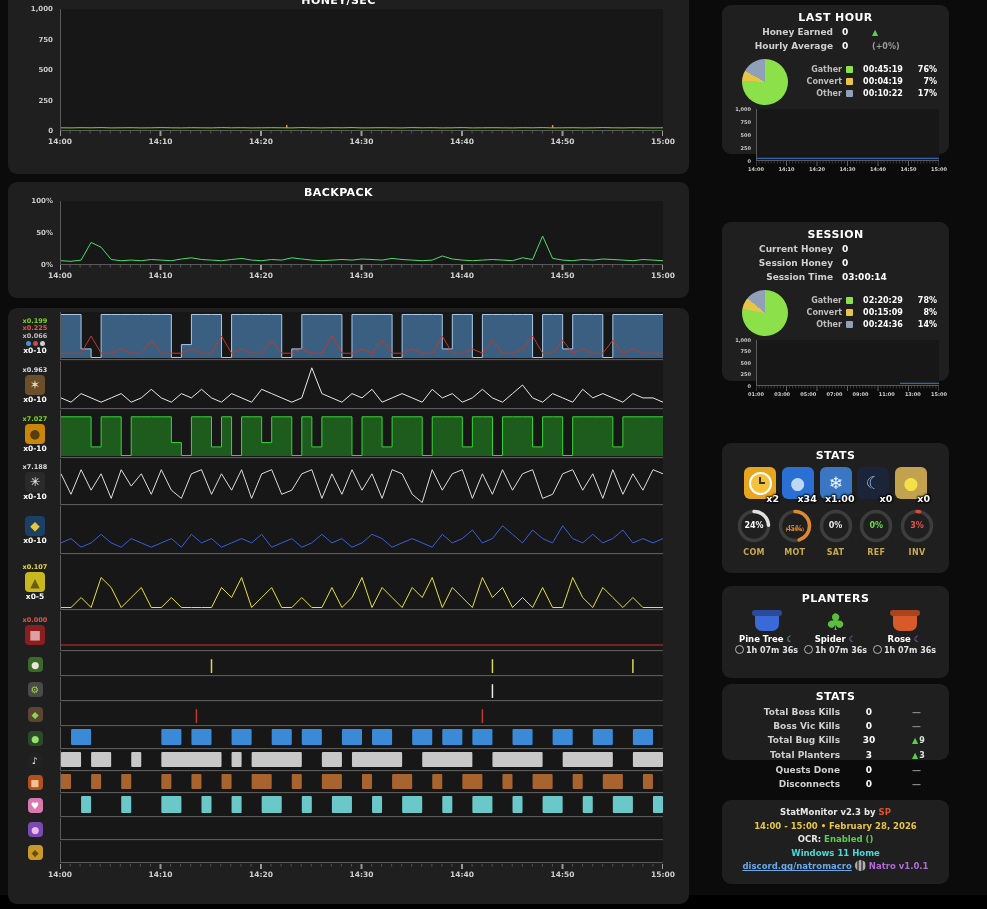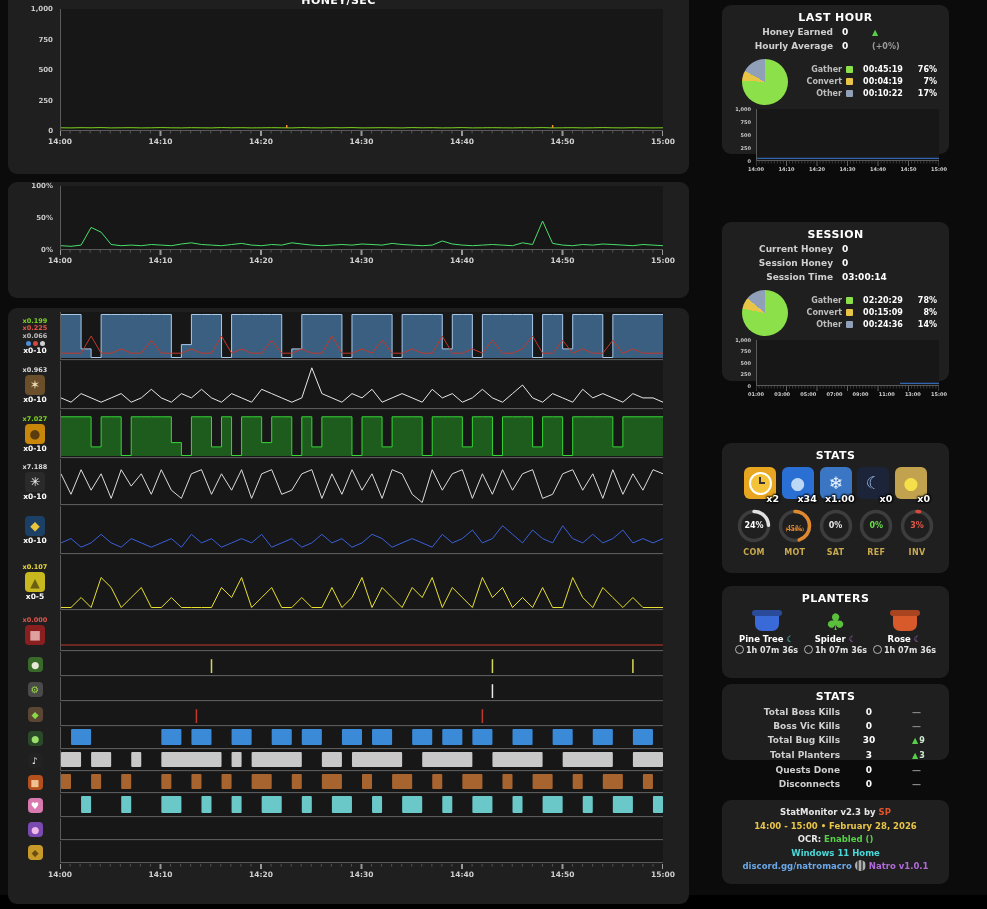--- a/index.html
+++ b/index.html
@@ -184,20 +184,21 @@
         <span style="left: 33.3333%;">14:20</span>
         <span style="left: 50%;">14:30</span>
         <span style="left: 66.6667%;">14:40</span>
         <span style="left: 83.3333%;">14:50</span>
         <span style="left: 100%;">15:00</span>
       </div>
   </div>
 </section>
 
 <section class="panel left" id="p-backpack">
+  <h2>BACKPACK</h2>
   <div class="cg" style="grid-template-rows:64px 16px">
     <div class="ycol">
         <span style="top: 0%;">100%</span>
         <span style="top: 50%;">50%</span>
         <span style="top: 100%;">0%</span>
       </div>
     <div class="plotbox">
         <svg class="plot" viewBox="0 0 602 63">
           <polyline points="0.0,59.7 10.0,60.3 20.1,59.1 30.1,41.4 40.1,46.2 50.2,58.5 60.2,59.7 70.2,59.1 80.3,59.7 90.3,58.5 100.3,59.1 110.4,59.7 120.4,58.0 130.4,56.8 140.5,58.5 150.5,59.1 160.5,59.7 170.6,58.5 180.6,57.4 190.6,59.1 200.7,59.7 210.7,58.5 220.7,59.1 230.8,56.8 240.8,58.0 250.8,59.1 260.9,59.7 270.9,59.1 280.9,58.5 291.0,59.1 301.0,58.0 311.0,58.5 321.1,59.1 331.1,57.4 341.1,58.5 351.2,59.1 361.2,59.7 371.2,59.1 381.3,55.0 391.3,58.0 401.3,59.1 411.4,59.7 421.4,59.1 431.4,58.5 441.5,59.1 451.5,59.7 461.5,56.8 471.6,58.5 481.6,35.0 491.6,57.4 501.7,59.1 511.7,59.7 521.7,58.5 531.8,59.1 541.8,58.0 551.8,58.5 561.9,59.1 571.9,59.7 581.9,58.5 592.0,59.1 602.0,59.7" fill="none" stroke="#4ade6a" stroke-width="1"></polyline>
         </svg>
@@ -967,15 +968,15 @@
 <section class="panel right" id="p-footer">
   <div class="fline" style="color:#e8e8e8">
     <span>StatMonitor v2.3 by </span><span style="color:#e0552b">SP</span>
   </div>
   <div class="fline" style="color:#e8c547">14:00 - 15:00 • February 28, 2026</div>
   <div class="fline" style="color:#e8e8e8">
     <span>OCR: </span><span style="color:#56d048">Enabled ()</span>
   </div>
   <div class="fline" style="color:#4ad8d8">Windows 11 Home</div>
   <div class="fline">
-    <span style="color:#6aa8e8;">discord.gg/natromacro</span><span class="mascot"></span><span style="color:#b06ad8">Natro v1.0.1</span>
+    <span style="color:#6aa8e8;text-decoration:underline">discord.gg/natromacro</span><span class="mascot"></span><span style="color:#b06ad8">Natro v1.0.1</span>
   </div>
 </section>
 
 </body></html>

